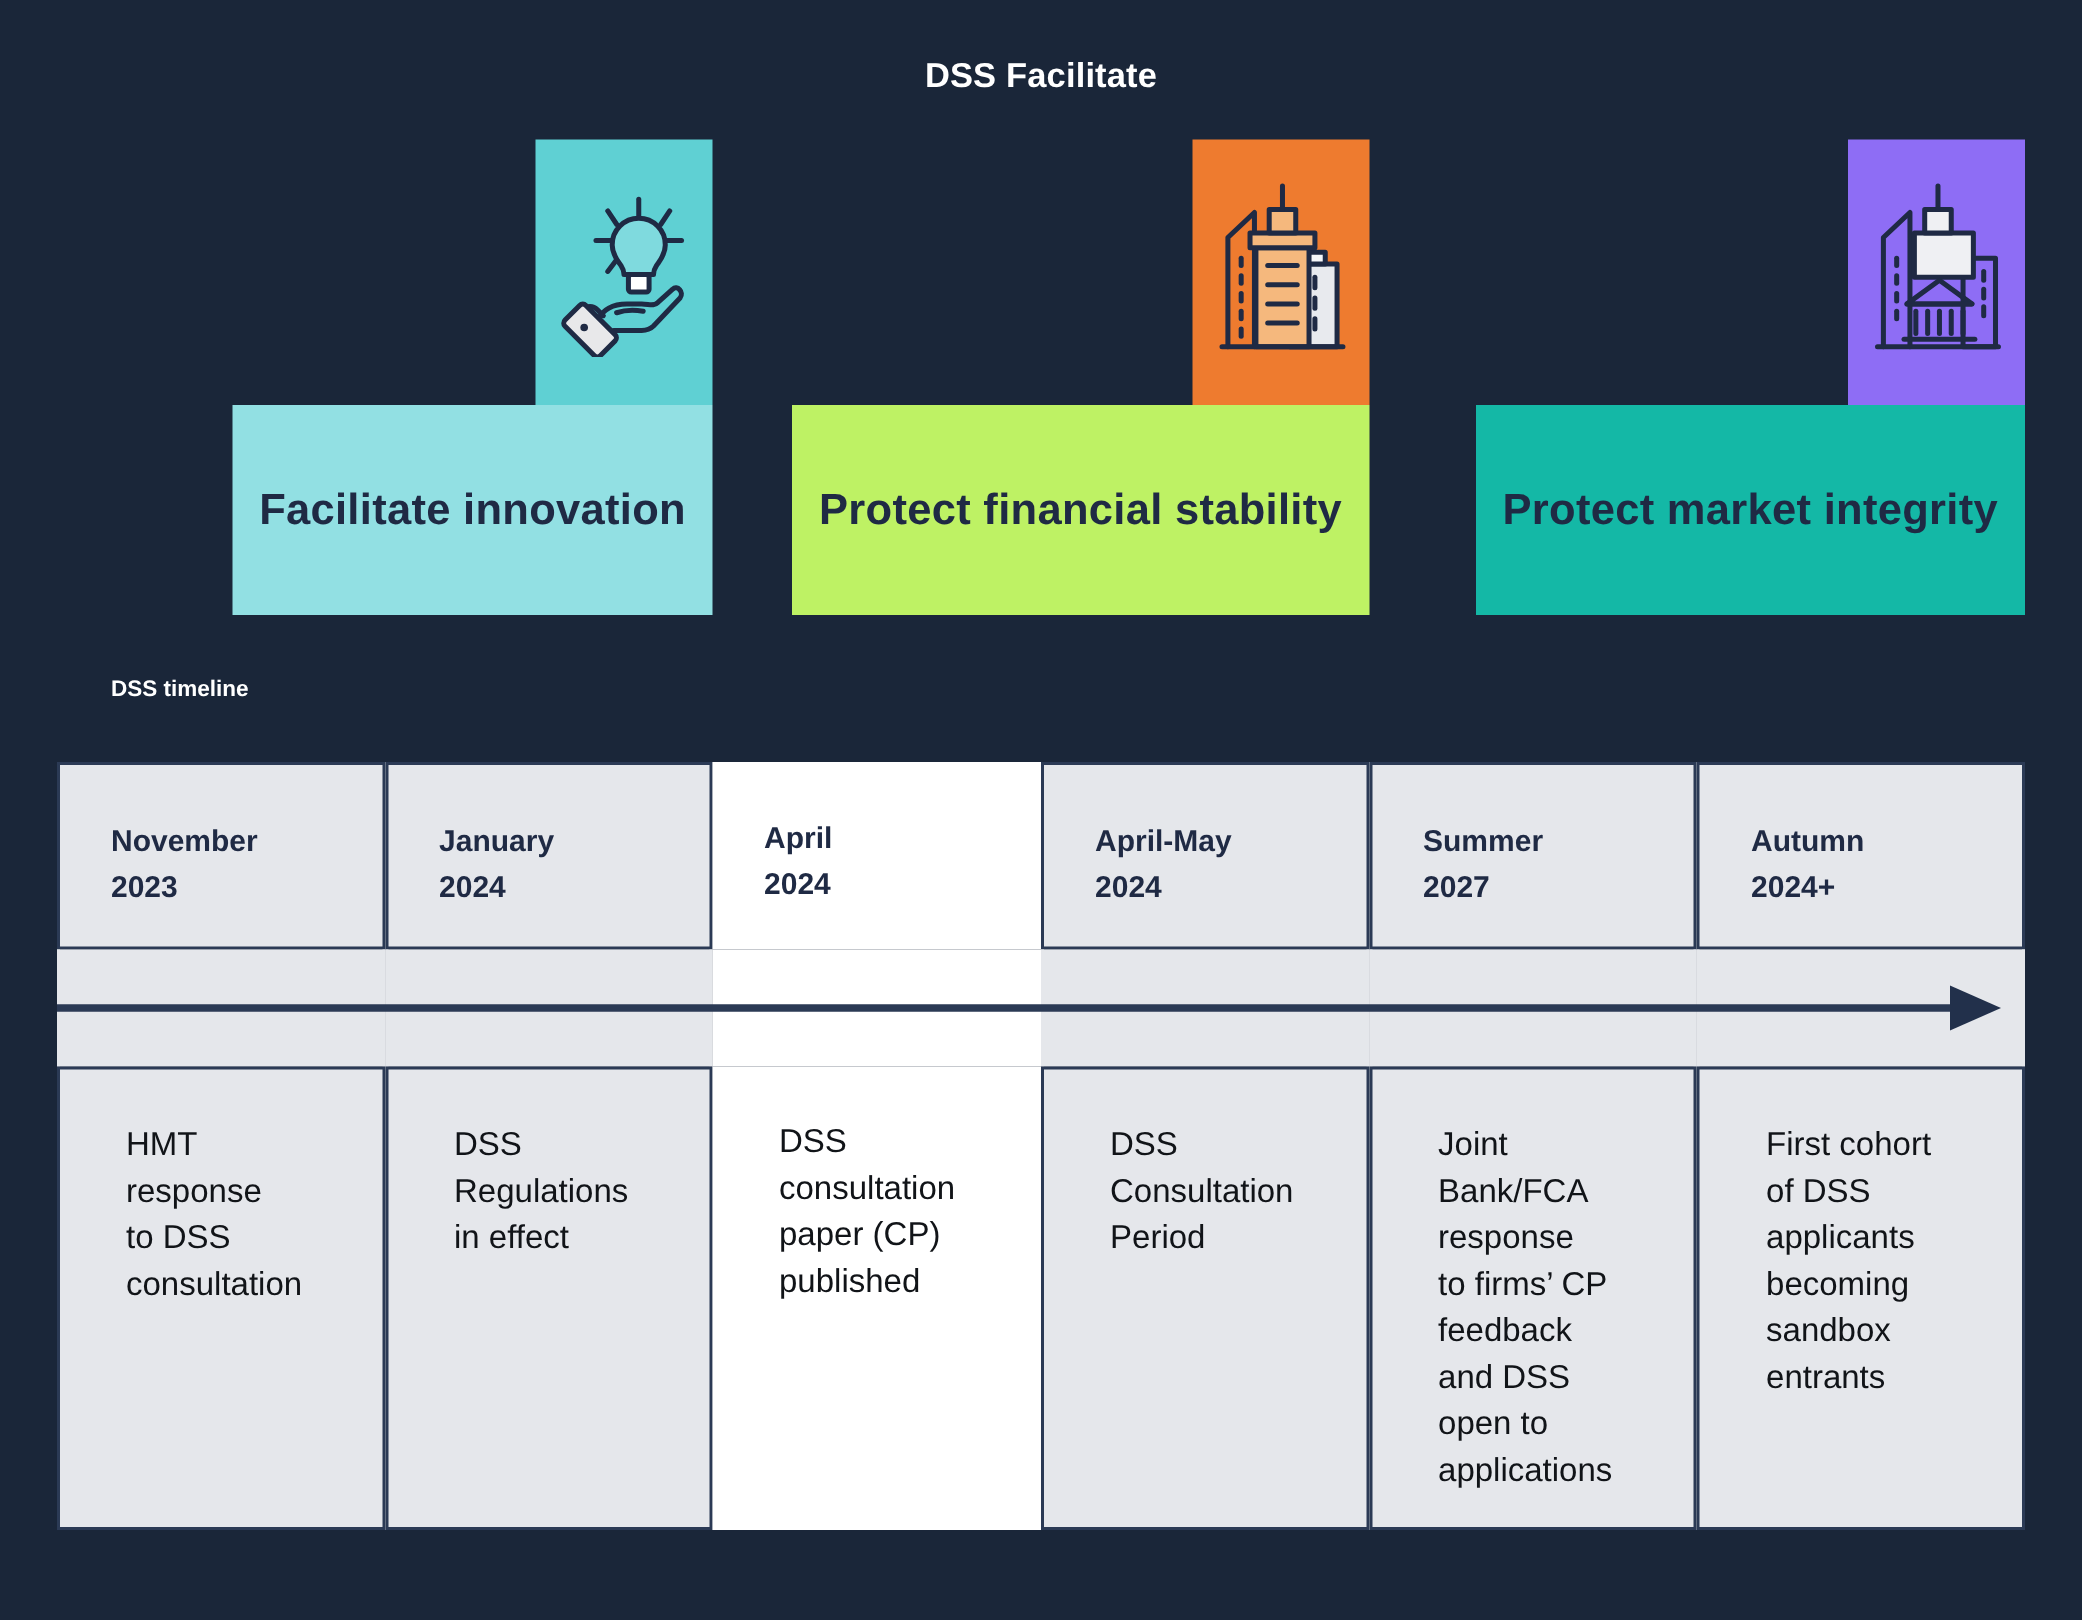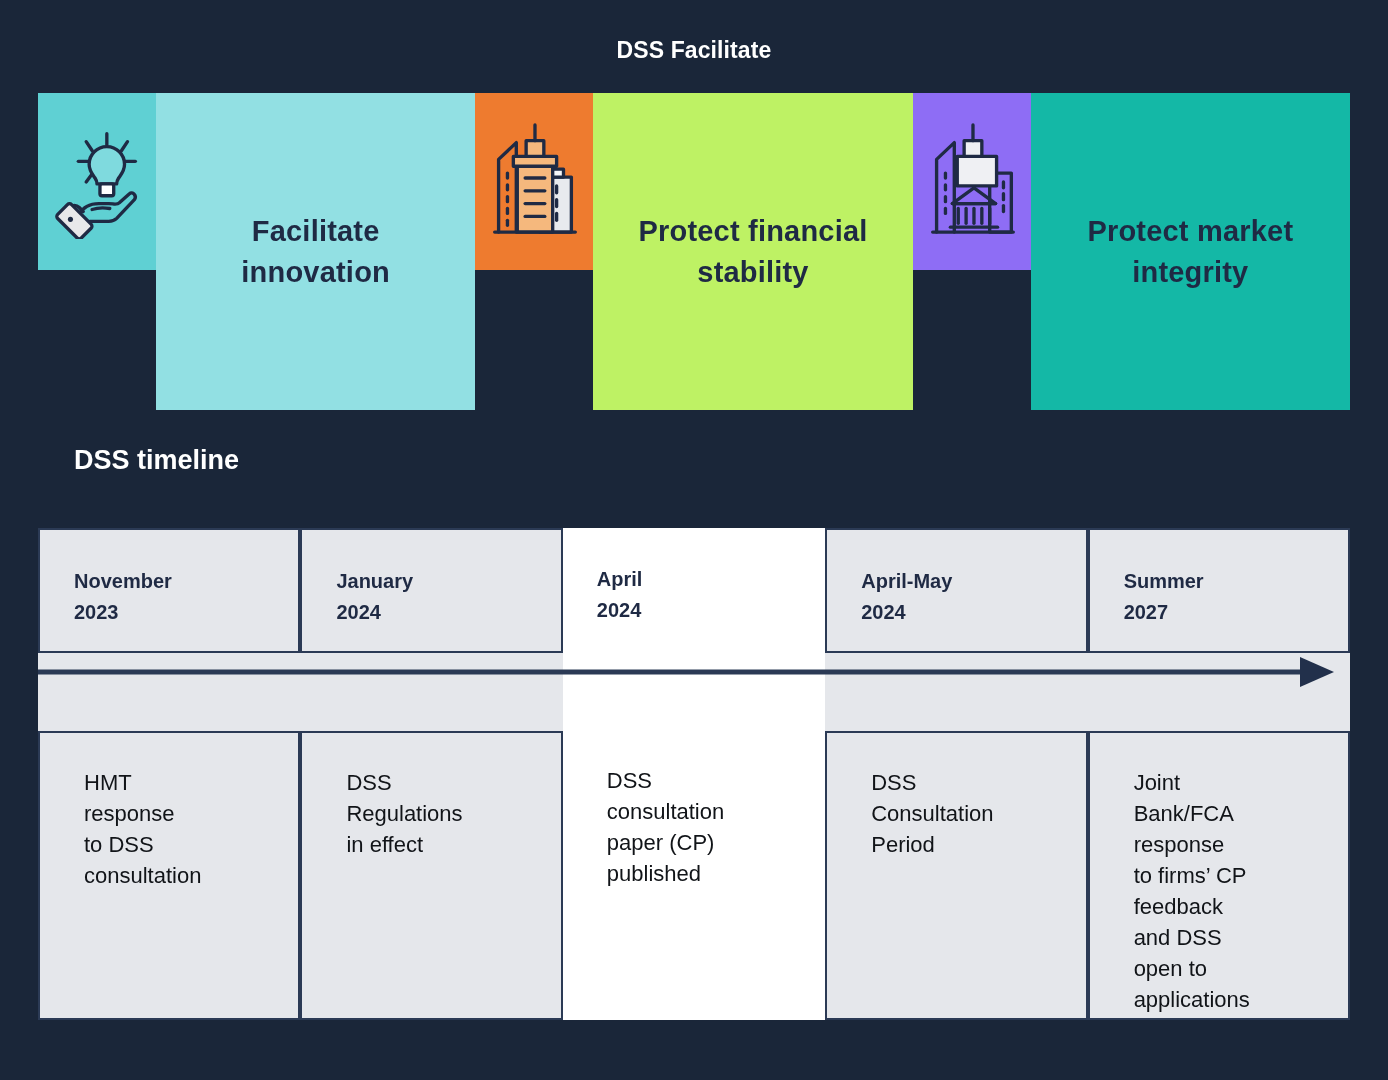--- a/index.html
+++ b/index.html
@@ -30,22 +30,23 @@
     position: absolute;
     left: 38px;
     top: 93px;
     width: 1312px;
     height: 317px;
     display: flex;
   }
   .objective {
     flex: 1 1 0;
     display: flex;
-    flex-direction: row;
+    flex-direction: column;
     min-width: 0;
+    align-items: flex-end;
   }
   .obj-icon-band {
     height: 177px;
     display: flex;
     align-items: center;
     justify-content: center;
   }
   .obj-label-band {
     flex: 1;
     display: flex;
@@ -61,21 +62,21 @@
     line-height: 41px;
     letter-spacing: .2px;
   }
 
   
   .timeline-heading {
     position: absolute;
     left: 74px;
     top: 446px;
     color: #ffffff;
-    font-size: 27px;
+    font-size: 15px;
     font-weight: bold;
     line-height: 28px;
   }
 
   
   .timeline {
     position: absolute;
     left: 38px;
     top: 508px;
     width: 1312px;
@@ -102,21 +103,20 @@
   .tl-col.white .tl-head,
   .tl-col.white .tl-body,
   .tl-col.white .tl-mid {
     background: #ffffff;
     border: none;
   }
   .tl-head {
     height: 125px;
     box-sizing: border-box;
     padding: 36px 0 0 34px;
-    margin-top: 20px;
   }
   .tl-mid {
     height: 78px;
     box-sizing: border-box;
   }
   .tl-body {
     flex: 1;
     box-sizing: border-box;
     padding: 34px 14px 0 34px;
   }
@@ -312,19 +312,34 @@
 Bank/FCA
 response
 to firms’ CP
 feedback
 and DSS
 open to
 applications</div>
     </div>
   </div>
 
+  <div class="tl-col gray">
+    <div class="tl-head">
+      <div class="tl-head-label">Autumn
+2024+</div>
+    </div>
+    <div class="tl-mid"></div>
+    <div class="tl-body">
+      <div class="tl-body-text">First cohort
+of DSS
+applicants
+becoming
+sandbox
+entrants</div>
+    </div>
+  </div>
 
 </div>
 
 <svg class="tl-arrow" viewBox="0 0 1312 78" preserveAspectRatio="none">
   <line x1="0" y1="39" x2="1272" y2="39" stroke="#2b3a55" stroke-width="5"></line>
   <polygon points="1262,24 1296,39 1262,54" fill="#22304b"></polygon>
 </svg>
 
 </body></html>

